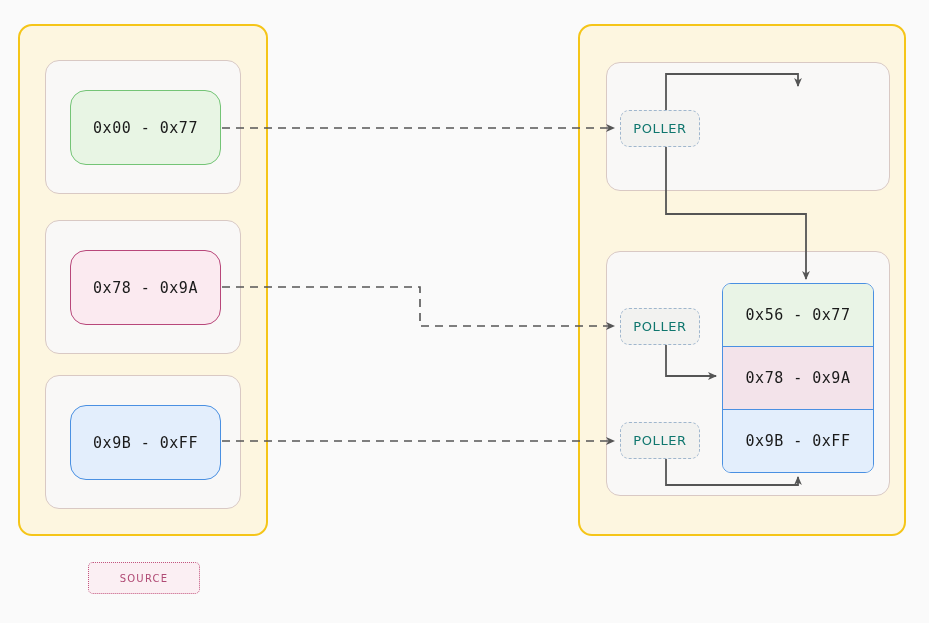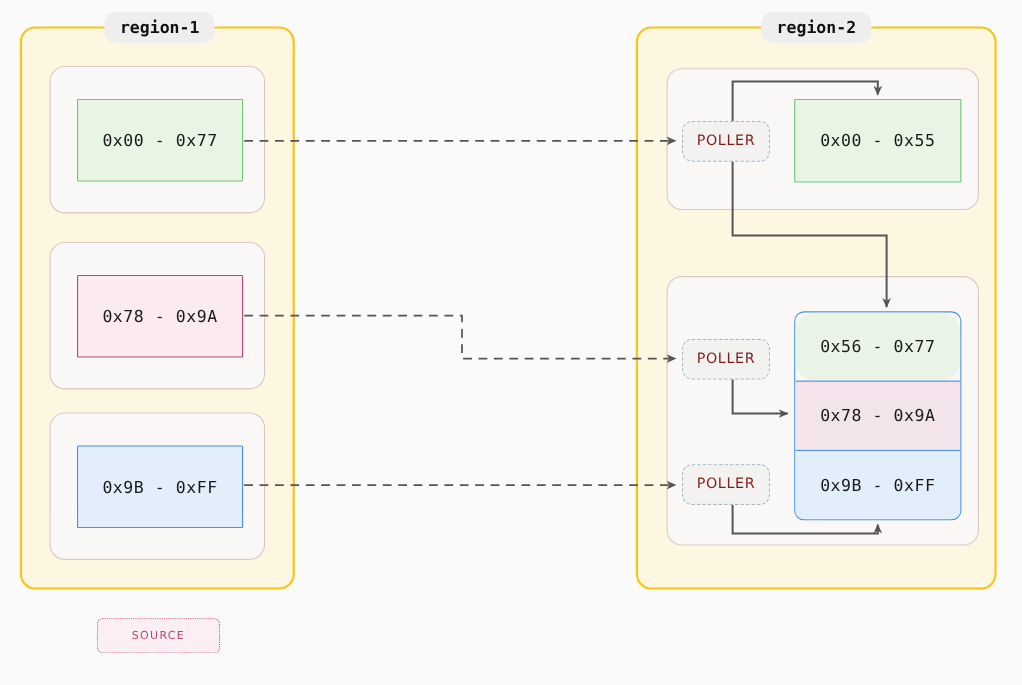--- a/index.html
+++ b/index.html
@@ -44,21 +44,21 @@
 
   
   .card {
     background: #f9f8f7;
     border: 1px solid #d9c9c4;
     border-radius: 14px;
   }
 
   
   .membox {
-    border-radius: 1px;
+    border-radius: 16px;
     display: flex;
     align-items: center;
     justify-content: center;
     font-family: "DejaVu Sans Mono", "Liberation Mono", monospace;
     font-size: 15px;
     color: #1a1a1a;
     letter-spacing: 0.5px;
     white-space: nowrap;
   }
   .mem-green  { background: #e8f5e4; border: 1.5px solid #74c476; }
@@ -77,35 +77,35 @@
     flex: 1;
     display: flex;
     align-items: center;
     justify-content: center;
     font-family: "DejaVu Sans Mono", "Liberation Mono", monospace;
     font-size: 15px;
     color: #1a1a1a;
     letter-spacing: 0.5px;
     white-space: nowrap;
   }
-  .seg-green { background: #e9f4e6; border-radius: 18px; }
+  .seg-green { background: #e9f4e6; }
   .seg-pink  { background: #f3e3ea; border-top: 1.5px solid #4a90e2; border-bottom: 1.5px solid #4a90e2; }
   .seg-blue  { background: #e3eefc; }
 
   
   .poller {
     background: #f2f2f0;
     border: 1.5px dashed #9fb6cd;
     border-radius: 9px;
     display: flex;
     align-items: center;
     justify-content: center;
     font-family: "DejaVu Sans", "Liberation Sans", sans-serif;
     font-size: 13px;
-    color: #7f1d1d;
+    color: #0f766e;
     letter-spacing: 0.6px;
     white-space: nowrap;
   }
 
   
   .tag {
     background: #fbeff3;
     border: 1.5px dotted #c2567f;
     border-radius: 5px;
     display: flex;
@@ -125,46 +125,41 @@
     pointer-events: none;
     z-index: 5;
   }
 </style>
 </head>
 <body>
 
 <div id="canvas">
 
   <div class="region abs" style="left:18px; top:24px; width:250px; height:512px;"></div>
-  <div class="region-label" style="left:95px; top:11px;">region-1</div>
 
   <div class="card abs" style="left:45px; top:60px; width:196px; height:134px;"></div>
   <div class="membox mem-green abs" style="left:70px; top:90px; width:151px; height:75px;">
     <span>0x00 - 0x77</span>
   </div>
 
   <div class="card abs" style="left:45px; top:220px; width:196px; height:134px;"></div>
   <div class="membox mem-pink abs" style="left:70px; top:250px; width:151px; height:75px;">
     <span>0x78 - 0x9A</span>
   </div>
 
   <div class="card abs" style="left:45px; top:375px; width:196px; height:134px;"></div>
   <div class="membox mem-blue abs" style="left:70px; top:405px; width:151px; height:75px;">
     <span>0x9B - 0xFF</span>
   </div>
 
   <div class="region abs" style="left:578px; top:24px; width:328px; height:512px;"></div>
-  <div class="region-label" style="left:692px; top:11px;">region-2</div>
 
   <div class="card abs" style="left:606px; top:62px; width:284px; height:129px;"></div>
   <div class="poller abs" style="left:620px; top:110px; width:80px; height:37px;">
     <span>POLLER</span>
-  </div>
-  <div class="membox mem-green abs" style="left:722px; top:90px; width:152px; height:76px;">
-    <span>0x00 - 0x55</span>
   </div>
 
   <div class="card abs" style="left:606px; top:251px; width:284px; height:245px;"></div>
   <div class="poller abs" style="left:620px; top:308px; width:80px; height:37px;">
     <span>POLLER</span>
   </div>
   <div class="poller abs" style="left:620px; top:422px; width:80px; height:37px;">
     <span>POLLER</span>
   </div>
 

